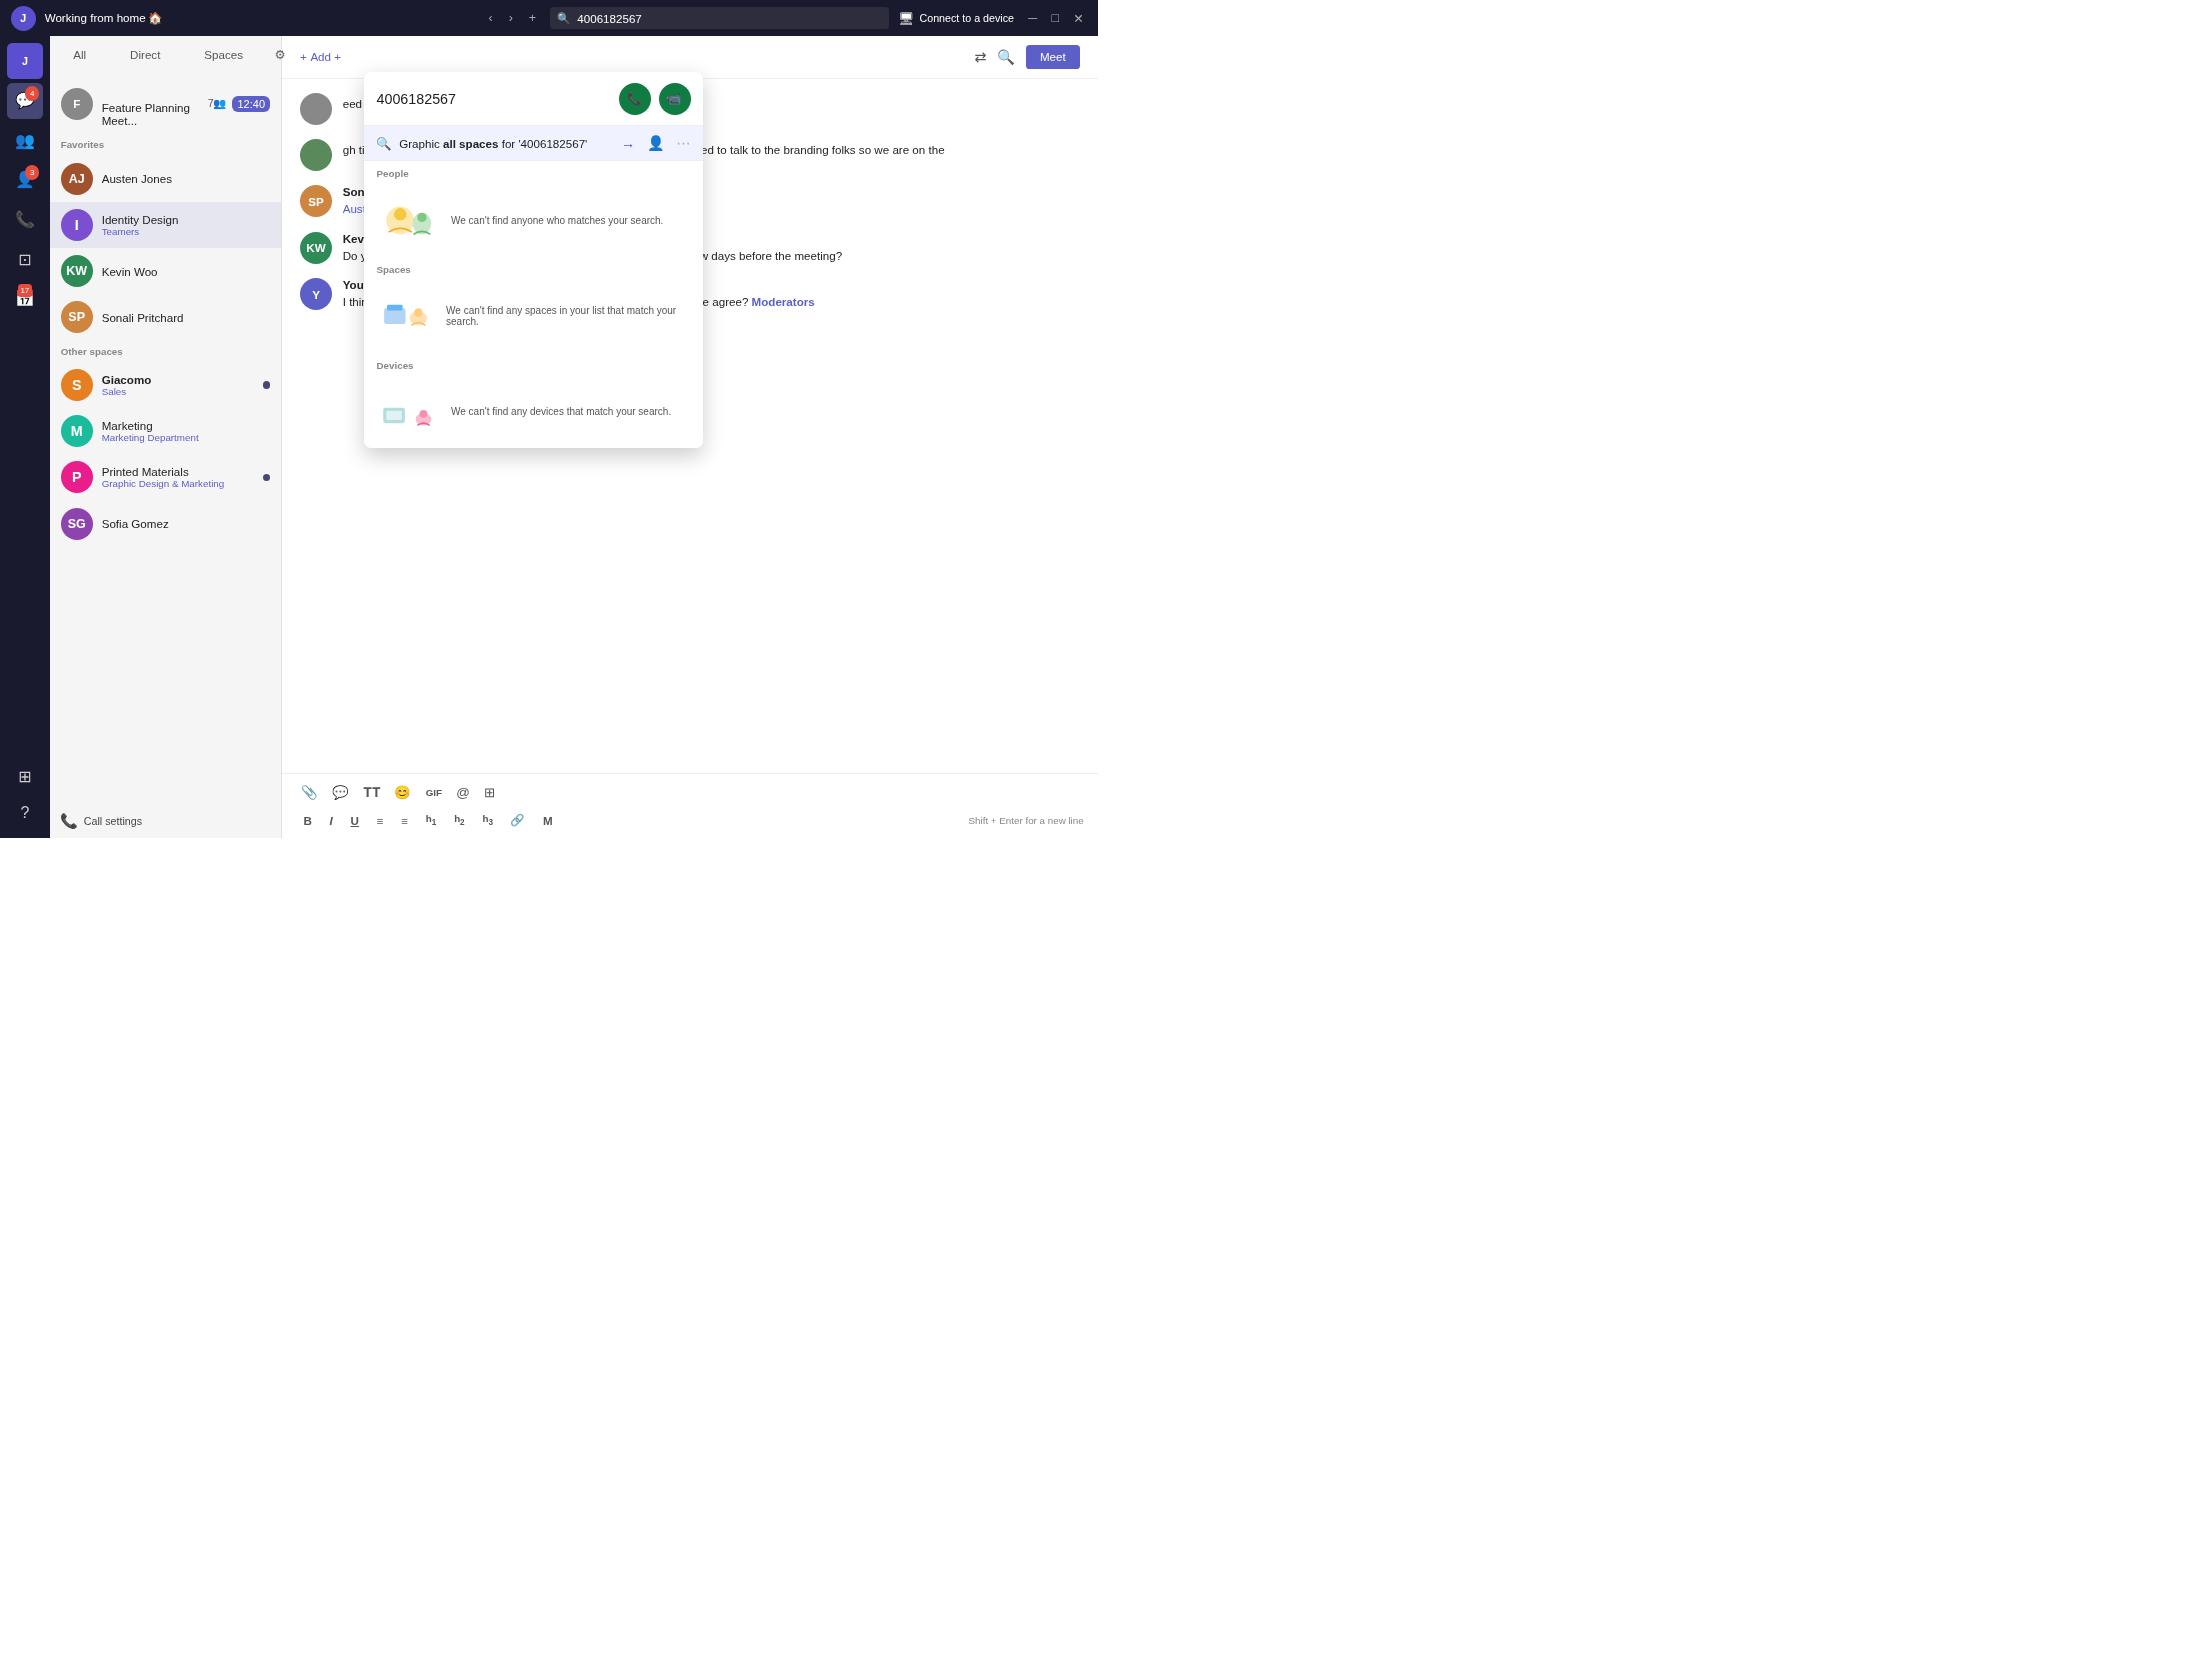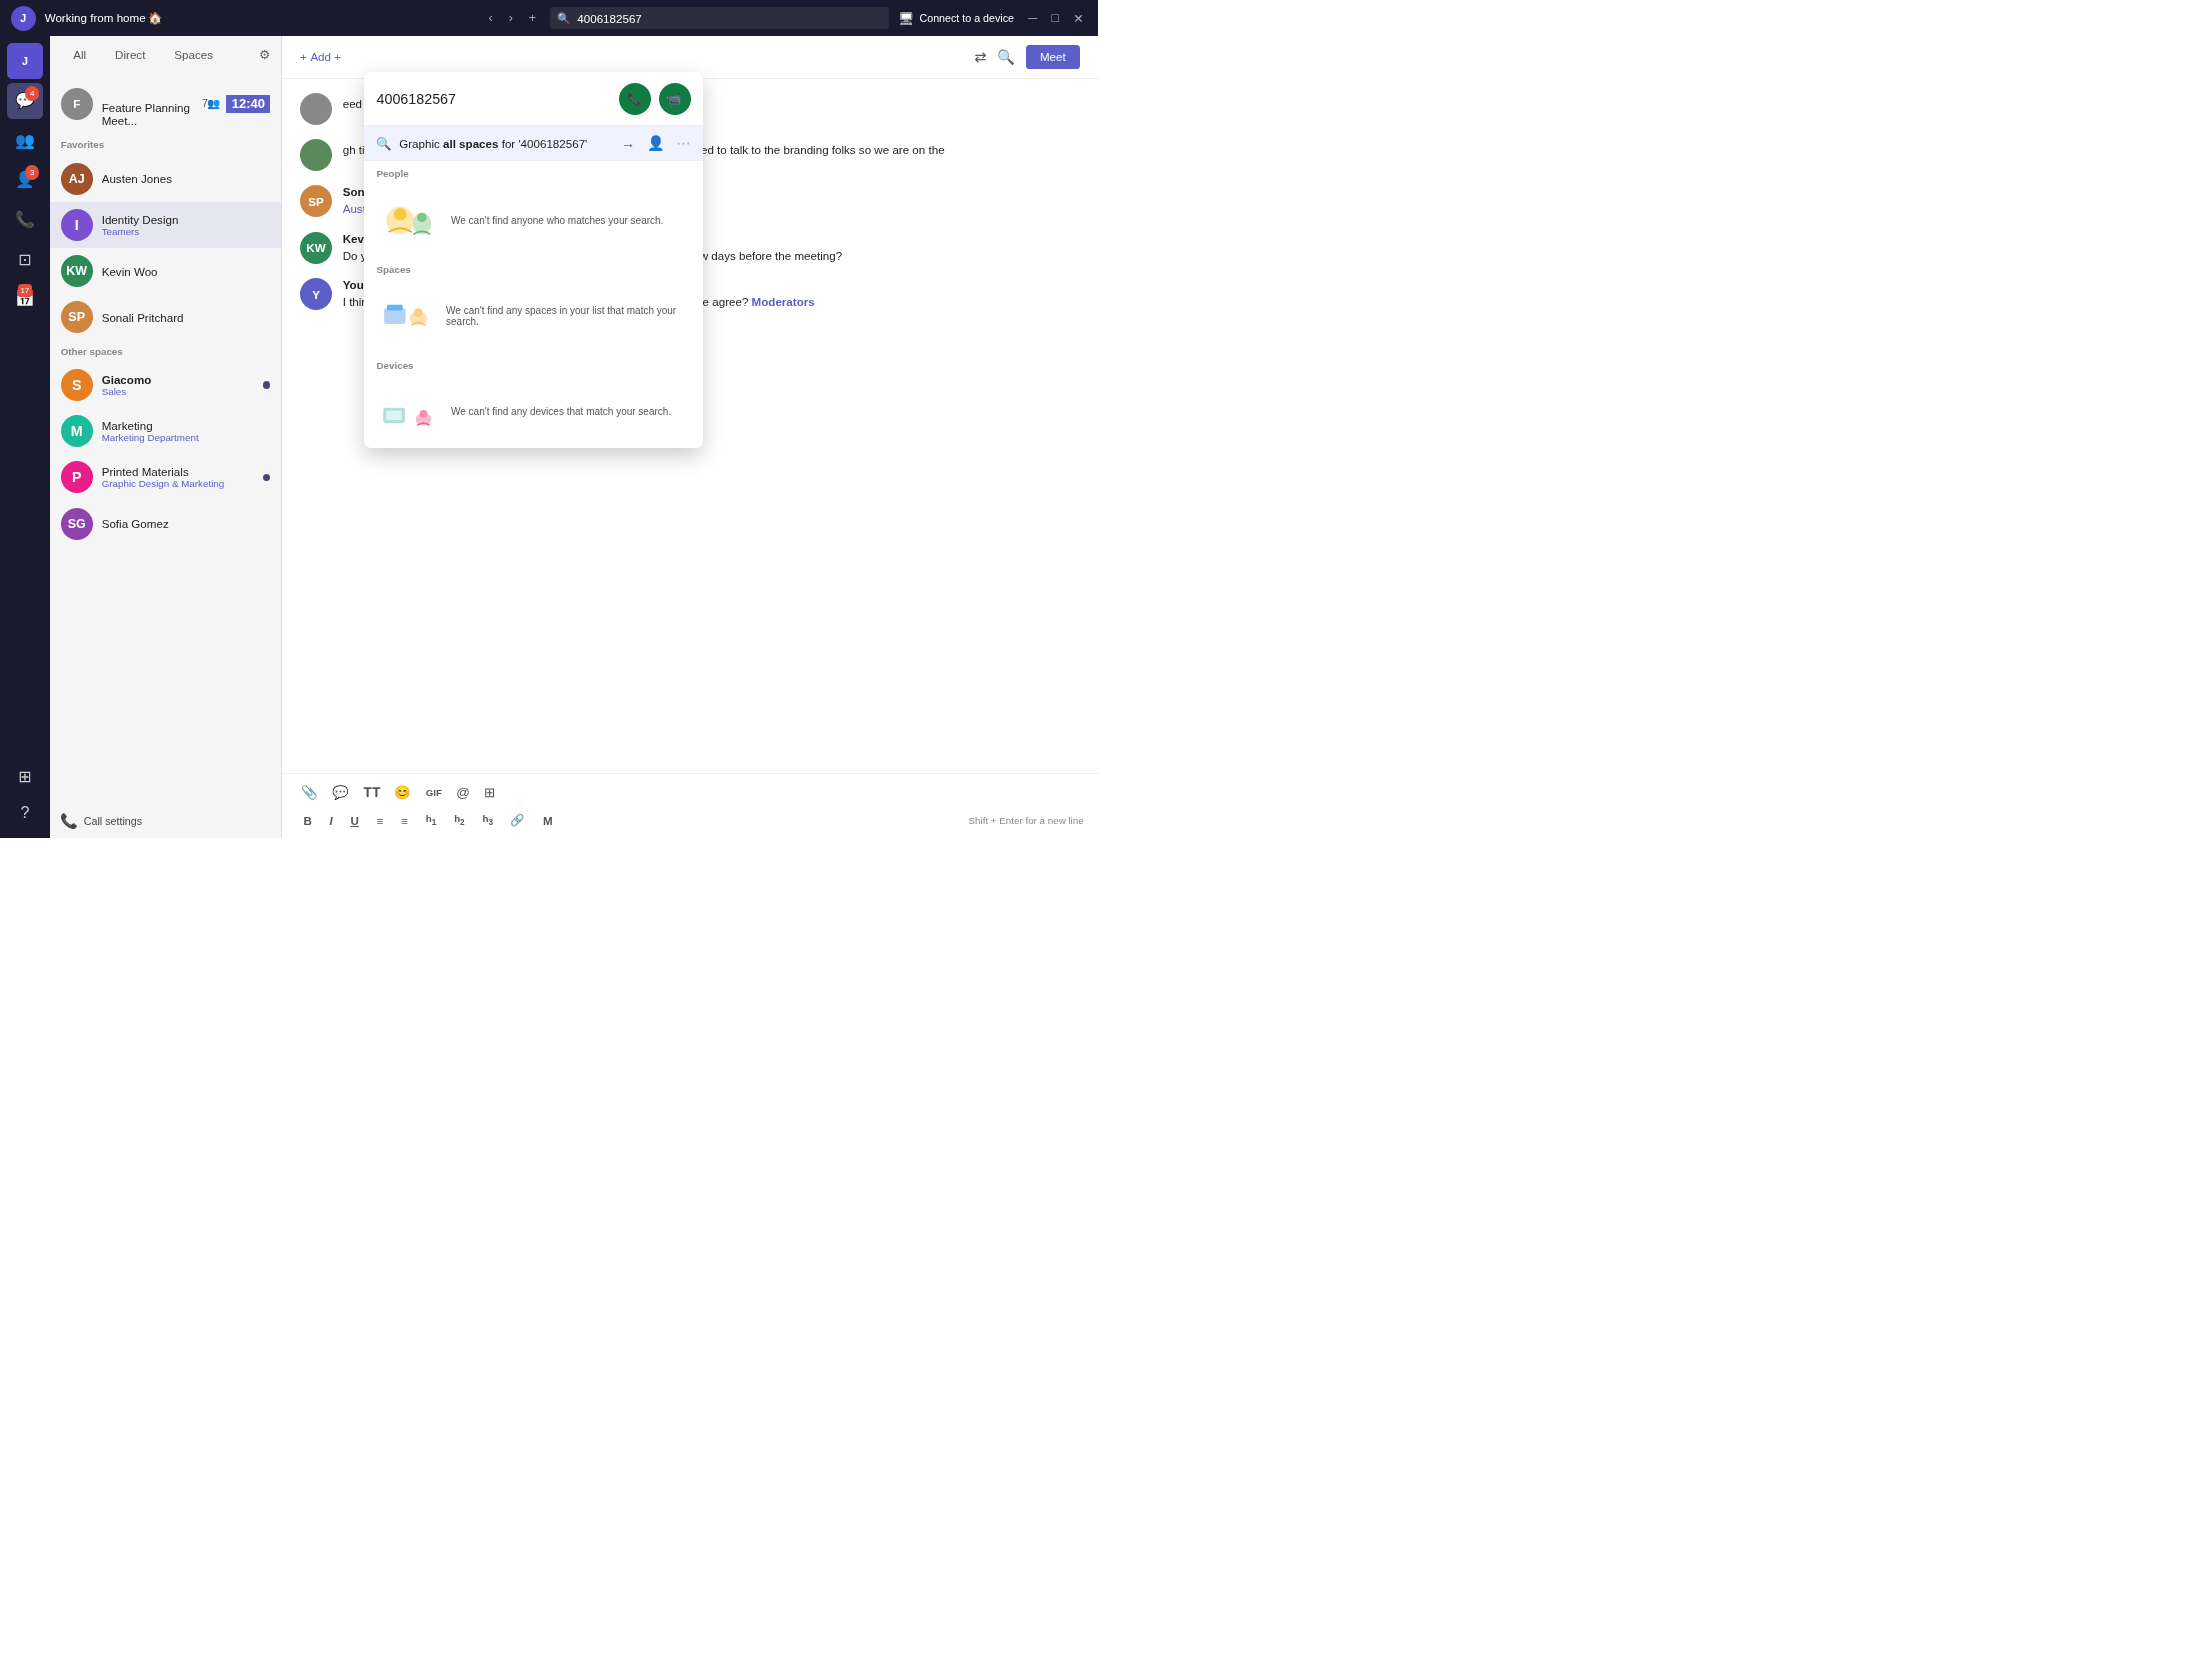--- a/index.html
+++ b/index.html
@@ -34,33 +34,33 @@
     .rail-item.active { background: #464775; color: white; }
     .badge { position: absolute; top: 3.6px; right: 3.6px; background: #e74c3c; color: white; border-radius: 50%; width: 14.3px; height: 14.3px; font-size: 8px; display: flex; align-items: center; justify-content: center; }
     .badge-rect { position: absolute; top: 3.6px; right: 11px; background: #e74c3c; color: white; border-radius: 3.6px; min-width: 14.3px; height: 12.5px; font-size: 8px; display: flex; align-items: center; justify-content: center; padding: 0 1.8px; }
     .rail-bottom { margin-top: auto; }
     .help-item { color: #ccc; font-size: 16px; cursor: pointer; width: 36px; height: 36px; display: flex; align-items: center; justify-content: center; }
 
     
     .sidebar {
       width: 232px; background: #f5f5f5; border-right: 0.9px solid #e0e0e0; display: flex; flex-direction: column; flex-shrink: 0;
     }
-    .sidebar-tabs { display: flex; align-items: center; padding: 7.1px 10.7px; gap: 4px; }
+    .sidebar-tabs { display: flex; align-items: center; padding: 7.1px 10.7px; gap: 19px; }
     .sidebar-tab { padding: 5.3px 12.5px; border-radius: 3.6px; font-size: 11.6px; cursor: pointer; background: none; border: none; color: #555; }
     .sidebar-filter { margin-left: auto; cursor: pointer; color: #666; font-size: 12.5px; }
 
     .sidebar-section { padding: 5.3px 10.7px; font-size: 9.8px; color: #888; font-weight: 600; text-transform: none; }
 
     .meeting-item { display: flex; align-items: center; padding: 7.1px 10.7px; cursor: pointer; gap: 9px; }
     .meeting-avatar { width: 32px; height: 32px; border-radius: 50%; background: #888; color: white; display: flex; align-items: center; justify-content: center; font-size: 11.6px; font-weight: bold; flex-shrink: 0; }
     .meeting-info { flex: 1; }
     .meeting-name { font-size: 11.6px; color: #222; font-weight: 500; margin-top: 20px; }
     .meeting-right { display: flex; align-items: center; gap: 5.3px; }
     .member-count { font-size: 10.7px; color: #555; }
-    .time-badge { background: #5b5fc7; color: white; border-radius: 0; font-size: 13px; padding: 1.8px 5.3px; font-weight: bold; }
+    .time-badge { background: #5b5fc7; color: white; border-radius: 6px; font-size: 11px; padding: 1.8px 5.3px; }
     .unread-dot { width: 7.1px; height: 7.1px; border-radius: 50%; background: #464775; flex-shrink: 0; }
 
     .contact-item { display: flex; align-items: center; padding: 7.1px 10.7px; cursor: pointer; gap: 9px; }
     .contact-item.active { background: #e6e6f0; }
     .contact-avatar { width: 32px; height: 32px; border-radius: 50%; background: #ccc; overflow: hidden; flex-shrink: 0; display: flex; align-items: center; justify-content: center; font-size: 12.5px; font-weight: bold; color: white; }
     .contact-name { font-size: 11.6px; color: #222; font-weight: 500; }
     .space-label { font-size: 9.8px; color: #5b5fc7; }
     .space-initial { width: 32px; height: 32px; border-radius: 50%; display: flex; align-items: center; justify-content: center; font-size: 14.3px; font-weight: bold; color: white; flex-shrink: 0; }
 
     

